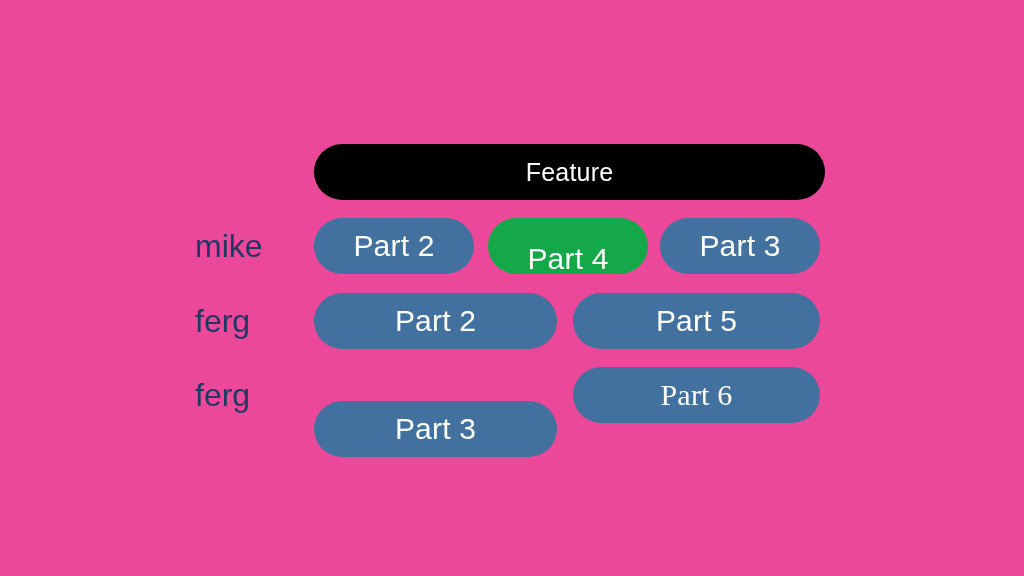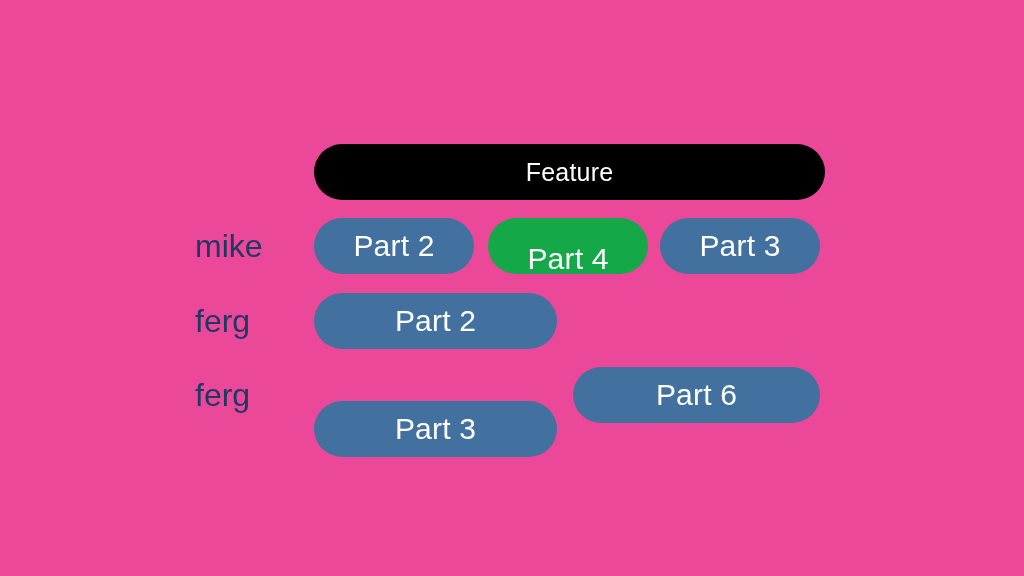--- a/index.html
+++ b/index.html
@@ -132,27 +132,30 @@
     </div>
   </div>
 
   <div class="row row-ferg">
     <div class="row-label">ferg</div>
 
     <div class="part part-blue p-ferg-1" style="background: rgb(66, 113, 159);">
       <span class="bar-label">Part 2</span>
     </div>
 
+    <div class="part part-blue p-ferg-2" style="background: rgb(66, 113, 159);">
+      <span class="bar-label">Part 5</span>
+    </div>
   </div>
 
   <div class="row row-juice">
     <div class="row-label">ferg</div>
 
     <div class="part part-blue p-juice-1" style="background: rgb(66, 113, 159);">
       <span class="bar-label">Part 3</span>
     </div>
 
-    <div class="part part-blue p-juice-2" style="background: rgb(66, 113, 159);">
+    <div class="part part-blue p-juice-2" style="background: rgb(66, 113, 159); font-family: Liberation Serif, serif;">
       <span class="bar-label">Part 6</span>
     </div>
   </div>
 
 </div>
 
 </body></html>

